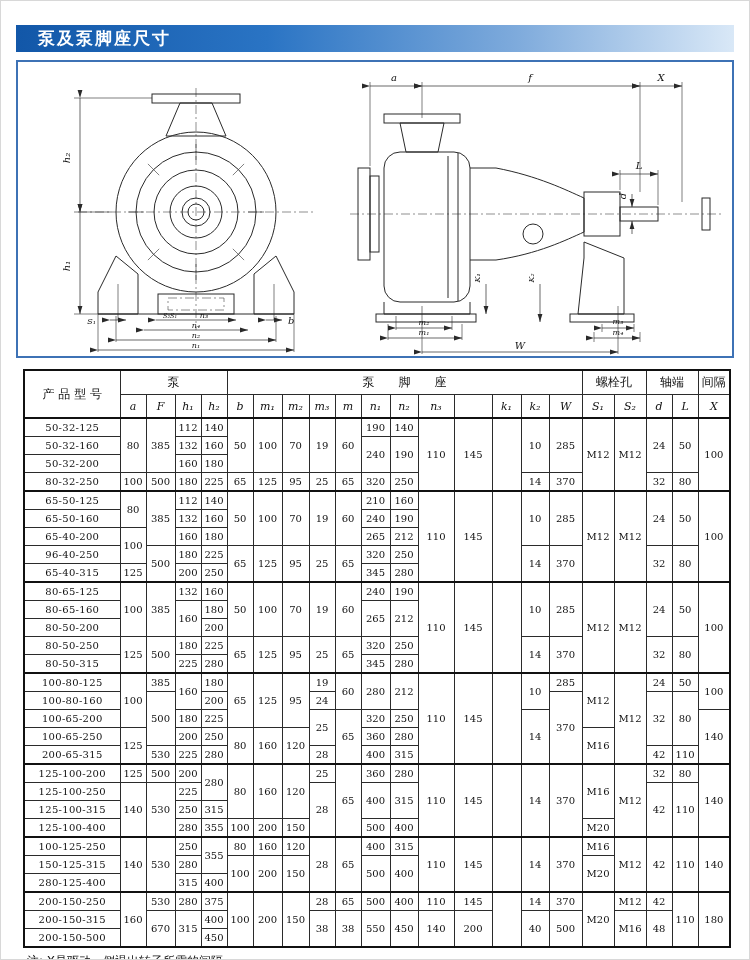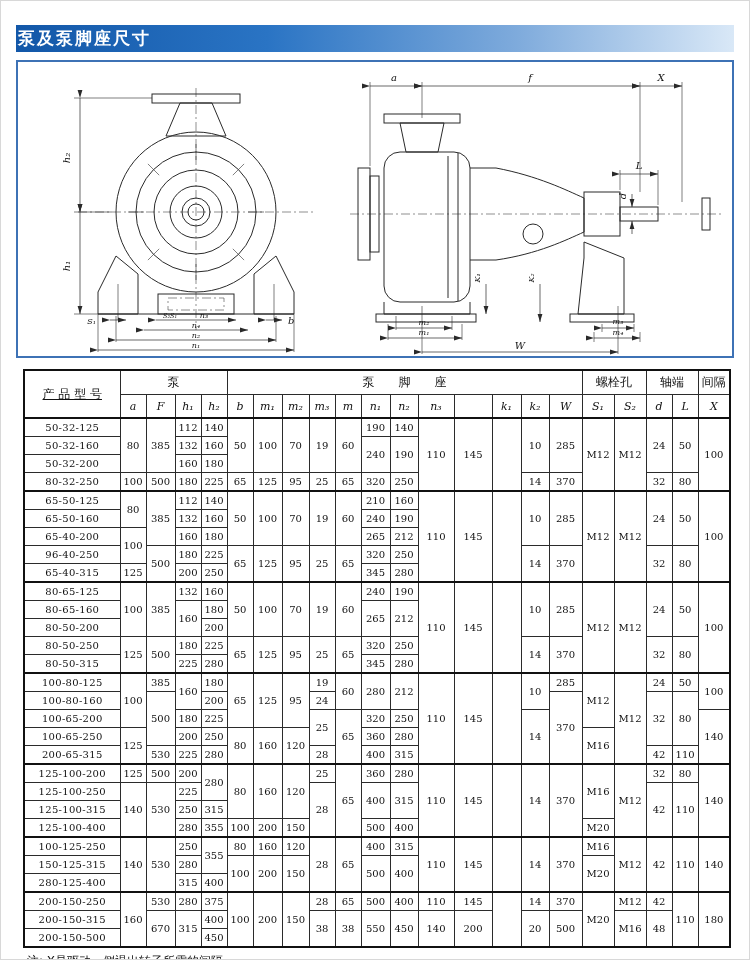--- a/index.html
+++ b/index.html
@@ -1,31 +1,31 @@
 <!DOCTYPE html>
 <html><head>
 <meta charset="utf-8">
 <style>
   html,body{margin:0;padding:0;background:#fff;}
   .page{width:750px;height:960px;background:#fff;border:1px solid #d8d8d8;box-sizing:border-box;
         font-family:"DejaVu Sans",sans-serif;position:relative;overflow:hidden;}
   .title-bar{margin:24px 15px 8px 15px;height:27px;line-height:27px;
      background:linear-gradient(to right,#1257a8 0%,#2a74c4 35%,#7fabdc 70%,#d9e8f7 100%);
-     color:#fff;font-size:17px;font-weight:bold;letter-spacing:2px;padding-left:2px;box-sizing:border-box;}
+     color:#fff;font-size:17px;font-weight:bold;letter-spacing:2px;padding-left:22px;box-sizing:border-box;}
   .panel{margin:0 15px;height:298px;border:2px solid #3d72b5;background:#fff;box-sizing:border-box;}
   
   table.dims{border-collapse:collapse;table-layout:fixed;width:706px;margin:11px 0 0 22px;border:2px solid #111;}
   table.dims th,table.dims td{border:1px solid #2b2b2b;text-align:center;vertical-align:middle;
      padding:0;white-space:nowrap;overflow:hidden;color:#111;}
   table.dims td{height:17px;font-size:10px;font-family:"DejaVu Serif","DejaVu Sans",serif;}
   table.dims td.model{font-size:10px;letter-spacing:.3px;}
   thead tr.grp th{font-size:12px;height:23px;font-weight:normal;}
   thead tr.sub th{font-size:11px;height:22px;font-weight:normal;font-style:italic;
      font-family:"DejaVu Serif","DejaVu Sans",serif;}
-  thead th.prod{font-size:12px;font-weight:normal;font-style:normal;text-decoration:underline;}
+  thead th.prod{font-size:12px;font-weight:normal;font-style:normal;}
   tbody tr.sec td{border-top:2px solid #111;}
   .note{margin:5px 0 0 26px;font-size:12px;color:#111;}
   
   .ln{stroke:#2a2a2a;fill:none;stroke-width:1;}
   .thin{stroke:#2a2a2a;fill:none;stroke-width:.6;}
   .cl{stroke:#444;fill:none;stroke-width:.6;stroke-dasharray:9 3 2 3;}
   .dim{stroke:#2a2a2a;fill:none;stroke-width:.7;marker-start:url(#ar);marker-end:url(#ar);}
   .dime{stroke:#2a2a2a;fill:none;stroke-width:.7;marker-end:url(#ar);}
   text.dl{font:italic 10px "DejaVu Serif",serif;fill:#111;}
   text.dls{font:italic 8px "DejaVu Serif",serif;fill:#111;}
@@ -600,21 +600,21 @@
           <td class="model">200-150-315</td>
           <td rowspan="2">670</td>
           <td rowspan="2">315</td>
           <td>400</td>
           <td rowspan="2">38</td>
           <td rowspan="2">38</td>
           <td rowspan="2">550</td>
           <td rowspan="2">450</td>
           <td rowspan="2">140</td>
           <td rowspan="2">200</td>
-          <td rowspan="2">20</td>
+          <td rowspan="2">40</td>
           <td rowspan="2">500</td>
           <td rowspan="2">M16</td>
           <td rowspan="2">48</td>
         </tr>
         <tr>
           <td class="model">200-150-500</td>
           <td>450</td>
         </tr>
       </tbody>
     </table>

